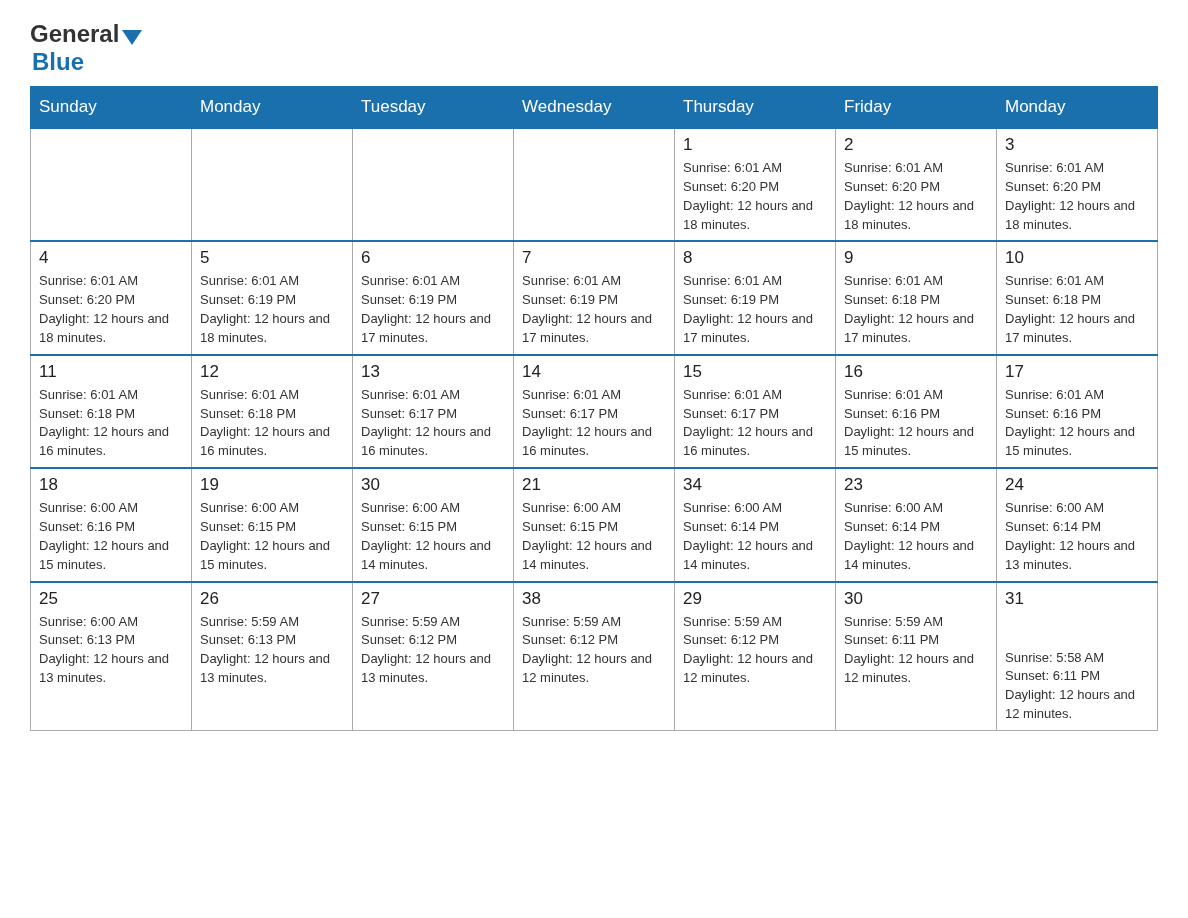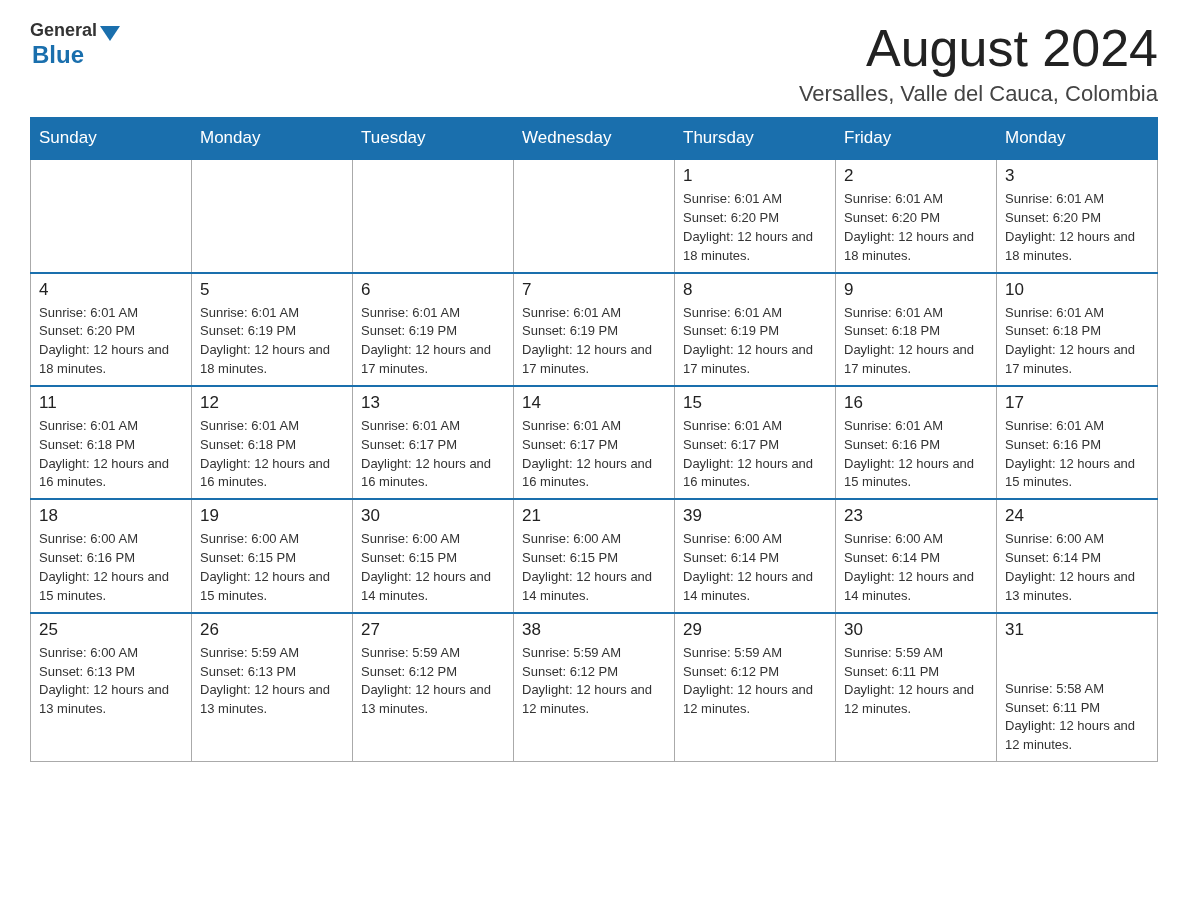--- a/index.html
+++ b/index.html
@@ -78,30 +78,26 @@
     .empty-cell {
       background: #fff;
     }
   </style>
 </head>
 <body>
 
 <div class="header">
   <div class="logo-wrapper">
     <div class="logo-line1">
-      <span style="font-size:18px;font-weight:bold;color:#333;">General</span>
+      <span style="font-size:24px;font-weight:bold;color:#333;">General</span>
       <span style="display:inline-block;width:0;height:0;border-left:10px solid transparent;border-right:10px solid transparent;border-top:15px solid #1a6fad;margin-left:3px;margin-top:6px;"></span>
     </div>
     <div>
       <span style="font-size:24px;font-weight:bold;color:#1a6fad;margin-left:2px;">Blue</span>
     </div>
-  </div>
-  <div class="title-section">
-    <div class="month-title">August 2024</div>
-    <div class="subtitle">Versalles, Valle del Cauca, Colombia</div>
   </div>
 </div>
 
 <table class="calendar">
   <thead>
     <tr>
     <th>Sunday</th>
         <th>Monday</th>
         <th>Tuesday</th>
         <th>Wednesday</th>
@@ -242,21 +238,21 @@
 Sunset: 6:15 PM
 Daylight: 12 hours and 14 minutes.</div>
         </td>
         <td>
           <div class="cell-day">21</div>
           <div class="cell-info" style="white-space: pre-line;">Sunrise: 6:00 AM
 Sunset: 6:15 PM
 Daylight: 12 hours and 14 minutes.</div>
         </td>
         <td>
-          <div class="cell-day">39</div>
+          <div class="cell-day">34</div>
           <div class="cell-info" style="white-space: pre-line;">Sunrise: 6:00 AM
 Sunset: 6:14 PM
 Daylight: 12 hours and 14 minutes.</div>
         </td>
         <td>
           <div class="cell-day">23</div>
           <div class="cell-info" style="white-space: pre-line;">Sunrise: 6:00 AM
 Sunset: 6:14 PM
 Daylight: 12 hours and 14 minutes.</div>
         </td>

